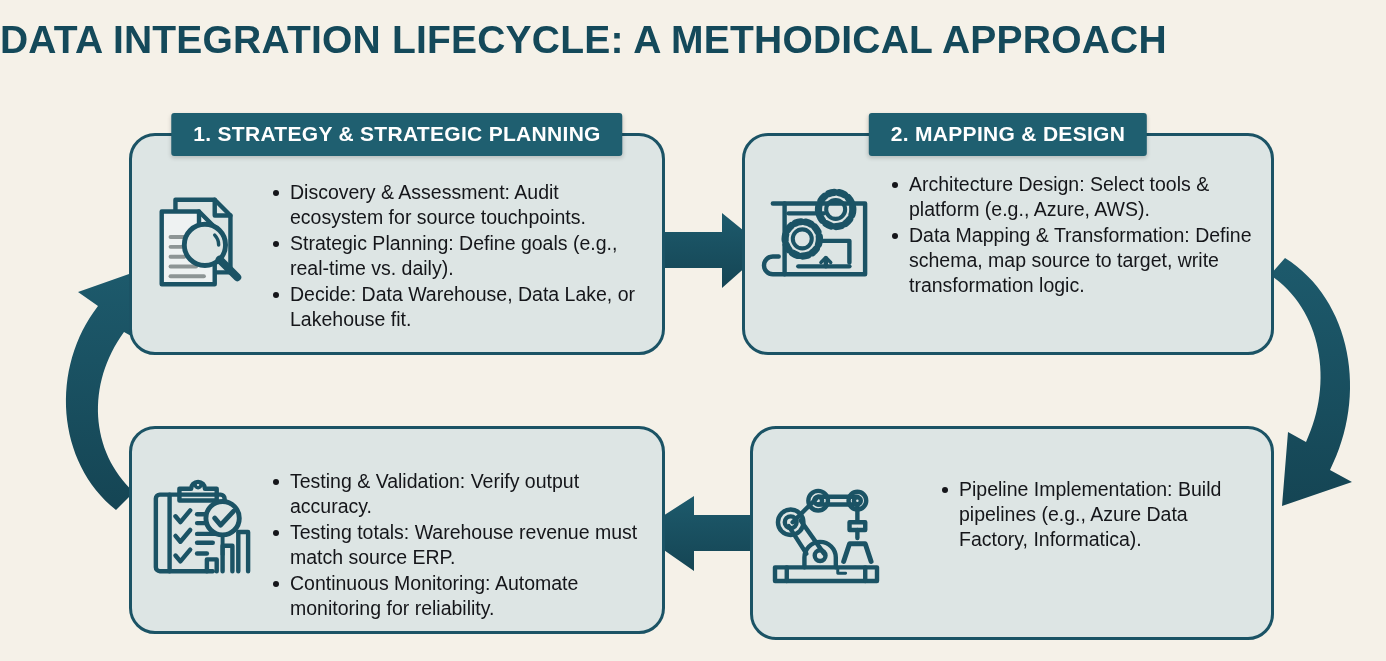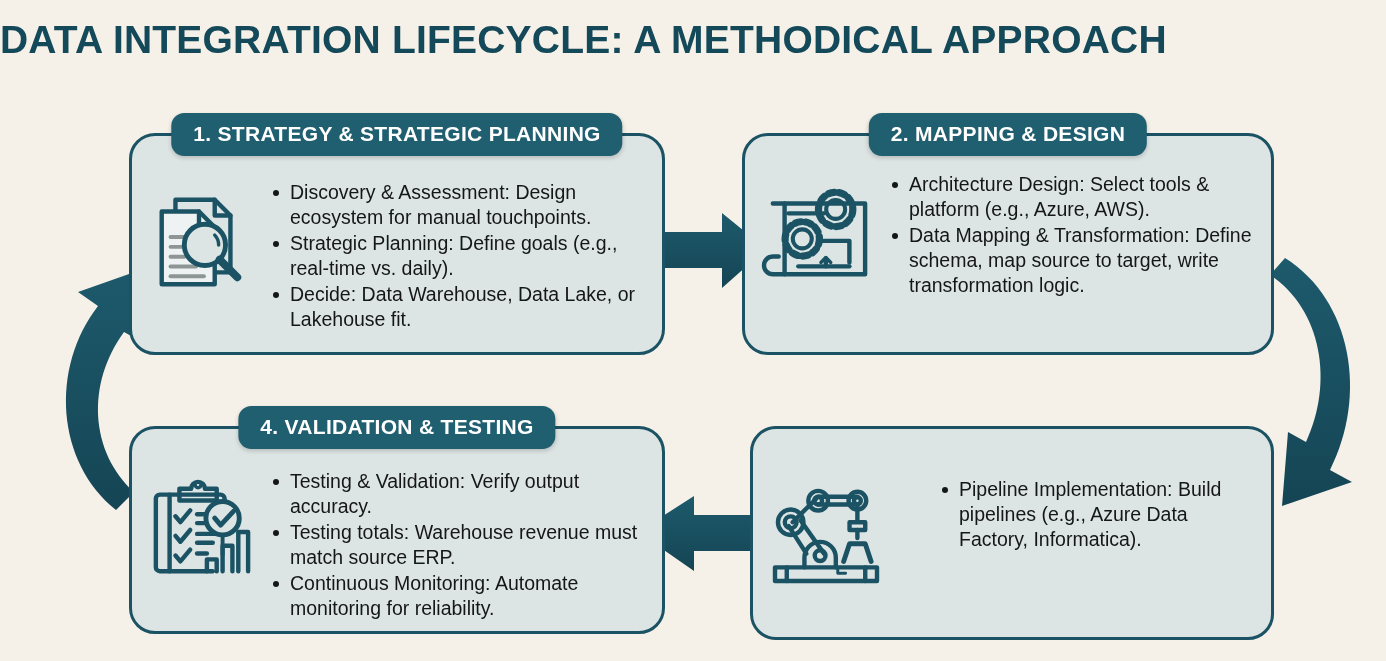--- a/index.html
+++ b/index.html
@@ -45,21 +45,21 @@
     border-radius: 26px;
   }
 
   .card-header {
     position: absolute;
     left: 50%;
     transform: translateX(-50%);
     top: -23px;
     background: #1f5f70;
     color: #ffffff;
-    border-radius: 13px;
+    border-radius: 3px;
     font-size: 21px;
     font-weight: bold;
     letter-spacing: 0.3px;
     text-transform: uppercase;
     padding: 9px 22px 10px 22px;
     white-space: nowrap;
     text-align: center;
     box-shadow: 0 2px 4px rgba(0,0,0,0.18);
   }
 
@@ -196,21 +196,21 @@
             <path d="M25 82 h26"></path>
               <path d="M25 92 h34"></path>
           </g>
           <circle cx="60" cy="60" r="21" fill="#dde5e4" stroke="#1b5365" stroke-width="5"></circle>
           <path d="M70 50 a14 14 0 0 1 4 10" stroke-width="3.5"></path>
           <path d="M75 75 l18 18" stroke-width="8"></path>
         </svg>
       </div>
       <ul class="bullets">
         <li>
-          <b>Discovery &amp; Assessment:</b><span> Design ecosystem for manual touchpoints.</span>
+          <b>Discovery &amp; Assessment:</b><span> Audit ecosystem for source touchpoints.</span>
         </li>
         <li>
           <b>Strategic Planning:</b><span> Define goals (e.g., real-time vs. daily).</span>
         </li>
         <li>
           <b>Decide:</b><span> Data Warehouse, Data Lake, or Lakehouse fit.</span>
         </li>
       </ul>
     </div>
   </div>
@@ -242,21 +242,20 @@
           <b>Architecture Design:</b><span> Select tools &amp; platform (e.g., Azure, AWS).</span>
         </li>
         <li>
           <b>Data Mapping &amp; Transformation:</b><span> Define schema, map source to target, write transformation logic.</span>
         </li>
       </ul>
     </div>
   </div>
 
   <div class="card" id="card-4">
-    <div class="card-header">4. Validation &amp; Testing</div>
     <div class="card-body">
       <div class="card-icon">
         <svg viewBox="0 0 112 108" width="110" height="106" fill="none" stroke="#1b5365" stroke-width="4.5" stroke-linecap="round" stroke-linejoin="round">
           <path d="M14 20 h10 v78 h-10 a4 4 0 0 1 -4 -4 v-70 a4 4 0 0 1 4 -4 z"></path>
           <path d="M24 20 h52 a4 4 0 0 1 4 4 v20"></path>
           <path d="M24 98 h44"></path>
           <path d="M34 14 h12 a7 7 0 0 1 14 0 h12 v12 h-38 z"></path>
           <circle cx="53" cy="10" r="3" stroke-width="3.5"></circle>
           <g stroke-width="4.5">
             <path d="M30 42 l5 6 l10 -12"></path>

